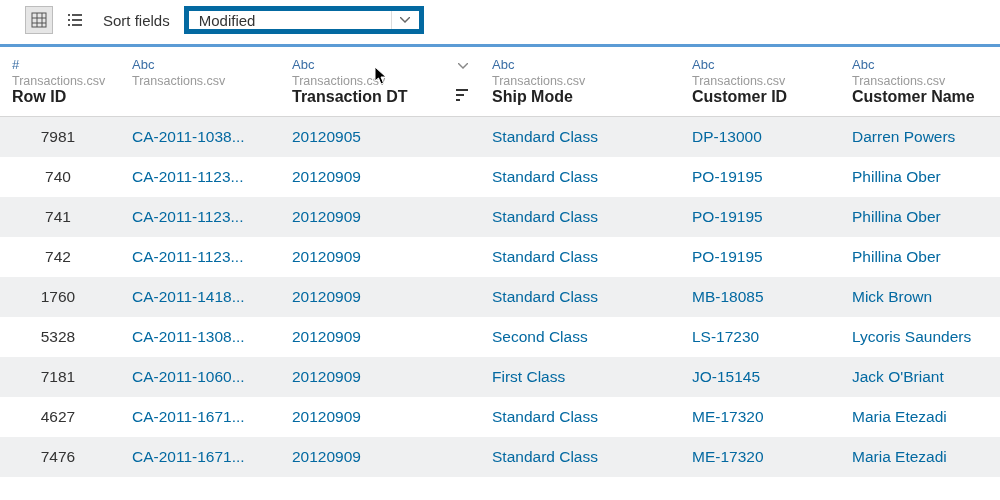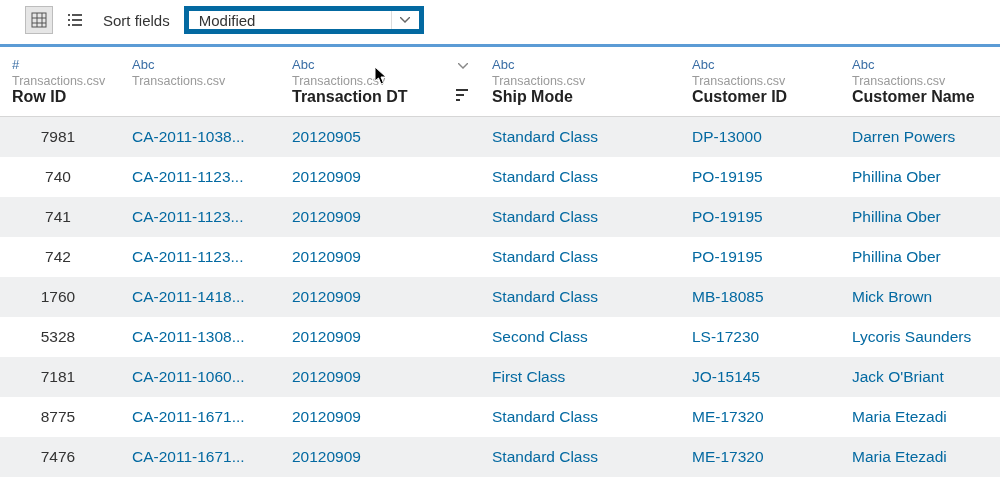--- a/index.html
+++ b/index.html
@@ -152,21 +152,21 @@
     </div>
     <div class="row alt">
       <div class="cell c0 num">7181</div>
       <div class="cell c1">CA-2011-1060...</div>
       <div class="cell c2">20120909</div>
       <div class="cell c3">First Class</div>
       <div class="cell c4">JO-15145</div>
       <div class="cell c5">Jack O'Briant</div>
     </div>
     <div class="row">
-      <div class="cell c0 num">8775</div>
+      <div class="cell c0 num">4627</div>
       <div class="cell c1">CA-2011-1671...</div>
       <div class="cell c2">20120909</div>
       <div class="cell c3">Standard Class</div>
       <div class="cell c4">ME-17320</div>
       <div class="cell c5">Maria Etezadi</div>
     </div>
     <div class="row alt">
       <div class="cell c0 num">7476</div>
       <div class="cell c1">CA-2011-1671...</div>
       <div class="cell c2">20120909</div>

